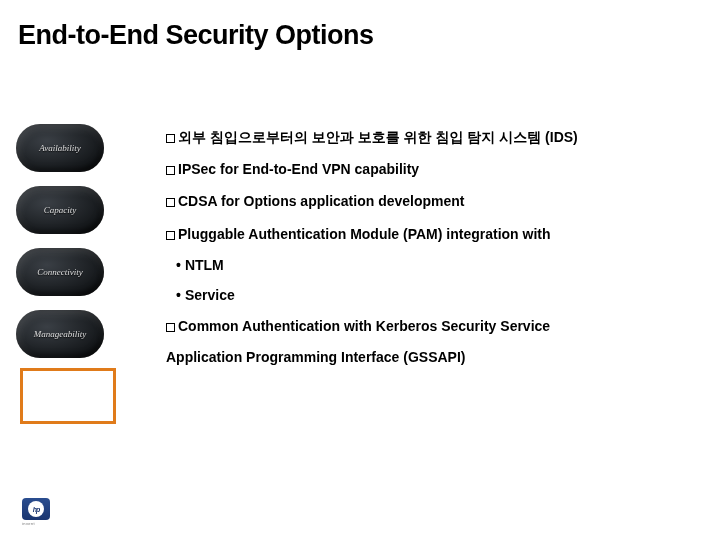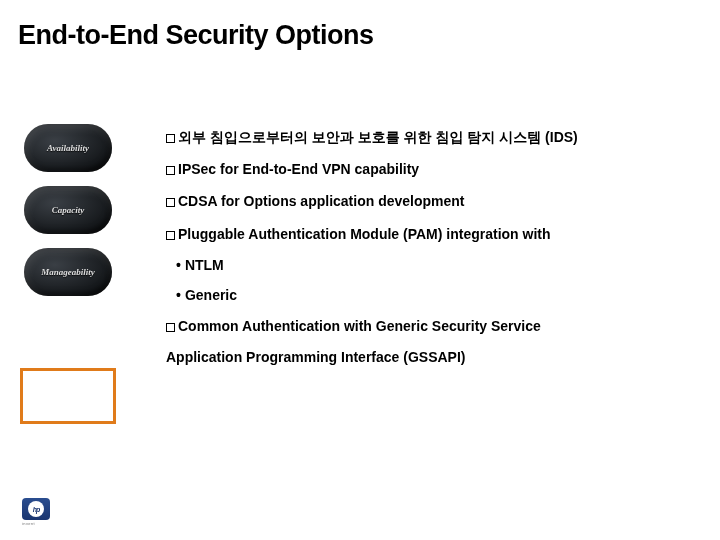--- a/index.html
+++ b/index.html
@@ -22,24 +22,23 @@
     left: 18px;
     top: 20px;
     font-size: 27px;
     font-weight: bold;
     color: #000;
     letter-spacing: -0.5px;
     font-family: "Arial Black", Arial, sans-serif;
   }
   .sidebar {
     position: absolute;
-    left: 24px;
+    left: 16px;
     top: 124px;
     width: 88px;
-    font-weight: bold;
   }
   .sidebar-item {
     width: 88px;
     height: 48px;
     margin-bottom: 14px;
     position: relative;
     box-sizing: border-box;
   }
   .pill {
     position: absolute;
@@ -164,35 +163,40 @@
         <span class="pill-label">Availability</span>
       </div>
     </div>
     <div class="sidebar-item">
       <div class="pill">
         <span class="pill-label">Capacity</span>
       </div>
     </div>
     <div class="sidebar-item">
       <div class="pill">
+        <span class="pill-label">Connectivity</span>
+      </div>
+    </div>
+    <div class="sidebar-item">
+      <div class="pill">
         <span class="pill-label">Manageability</span>
       </div>
     </div>
   </div>
 
   <div class="content">
     <div class="bullet-line"><span class="check-marker"></span><span>외부 침입으로부터의 보안과 보호를 위한 침입 탐지 시스템 (IDS)</span></div>
     <div class="bullet-line"><span class="check-marker"></span><span>IPSec for End-to-End VPN capability</span></div>
     <div class="bullet-line"><span class="check-marker"></span><span>CDSA  for Options application development</span></div>
     <div class="bullet-line"><span class="check-marker"></span><span>Pluggable Authentication Module (PAM) integration with</span></div>
 
     <div class="sub-line"><span class="dot">•</span><span>NTLM</span></div>
-    <div class="sub-line"><span class="dot">•</span><span>Generic</span></div>
-
-    <div class="bullet-line"><span class="check-marker"></span><span>Common Authentication with Generic Security Service</span></div>
+    <div class="sub-line"><span class="dot">•</span><span>Service</span></div>
+
+    <div class="bullet-line"><span class="check-marker"></span><span>Common Authentication with Kerberos Security Service</span></div>
     <div class="continuation">Application Programming Interface (GSSAPI)</div>
   </div>
 
   <div class="hp-logo">
     <div class="hp-rect">
       <div class="hp-circle">hp</div>
     </div>
     <div class="hp-sub">invent</div>
   </div>
 

